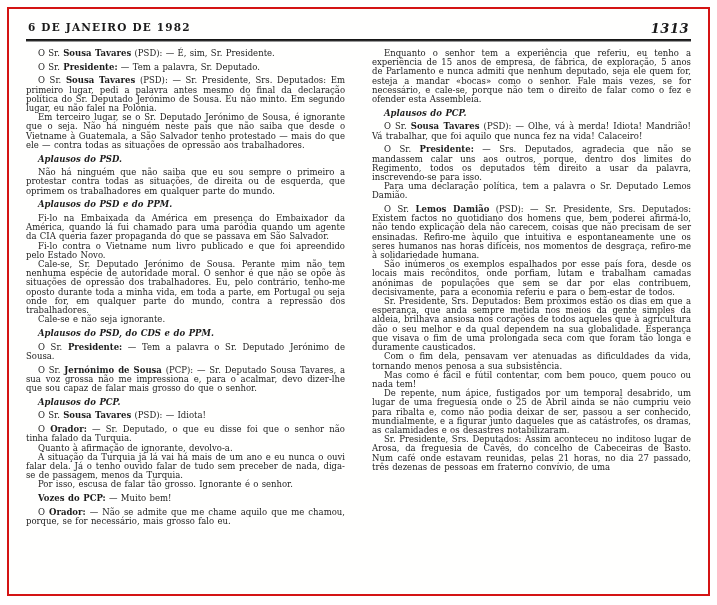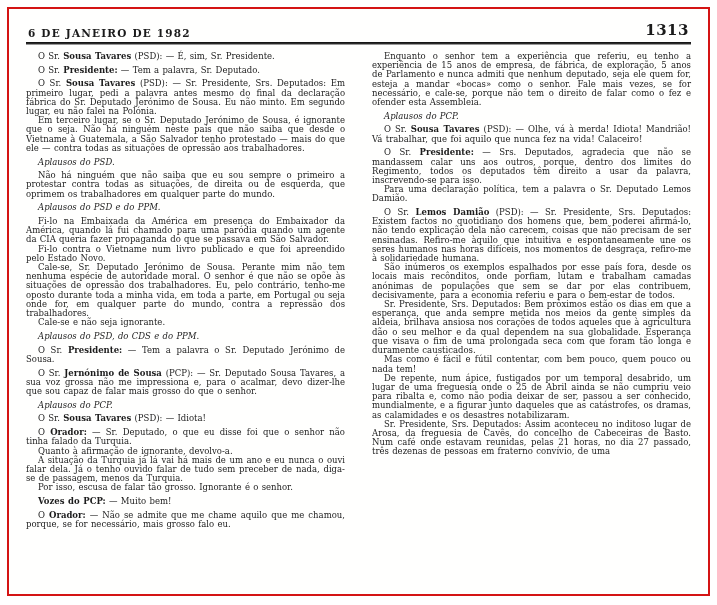--- a/index.html
+++ b/index.html
@@ -7,54 +7,54 @@
     width:717px;height:605px;position:relative;background:#ffffff;
     font-family:"DejaVu Serif","Liberation Serif",serif;
     -webkit-font-smoothing:antialiased;
   }
   .sheet{
     position:absolute;left:7px;top:7px;right:7px;bottom:9px;
     border:2px solid #d41414;background:#fffffe;
     padding:10px 17px 8px 17px;box-sizing:border-box;overflow:hidden;
   }
   .masthead{
-    display:flex;justify-content:space-between;align-items:flex-end;
+    display:flex;justify-content:space-between;align-items:flex-start;
     font-weight:bold;color:#1b1b1b;padding:2px 2px 3px 2px;
   }
   .masthead .date{font-size:10.5px;letter-spacing:1.2px;}
-  .masthead .pageno{font-size:15px;letter-spacing:.5px;}
+  .masthead .pageno{font-size:13px;letter-spacing:.5px;font-style:italic;}
   .rule{
     height:3px;margin:0 0 7px 0;
     background:linear-gradient(to bottom,#161616 0%,#161616 45%,#8a8a8a 75%,#b5b5b5 100%);
   }
   .cols{display:flex;gap:27px;}
   .col{
     flex:1 1 0;min-width:0;
     font-size:8.5px;line-height:9.2px;color:#1c1c1c;
     text-align:justify;word-spacing:0.6px;
   }
   .col p{margin:0;text-indent:12px;}
   .col p.gap{margin-top:4.5px;}
-  .col p.stage{font-style:italic;font-weight:normal;margin-top:4.5px;margin-bottom:1px;}
+  .col p.stage{font-style:italic;font-weight:bold;margin-top:4.5px;margin-bottom:1px;}
   .col b{font-weight:bold;}
 </style>
 </head>
 <body>
 
 <div class="sheet">
   <div class="masthead">
     <span class="date">6 DE JANEIRO DE 1982</span>
     <span class="pageno">1313</span>
   </div>
   <div class="rule"></div>
   <div class="cols">
     <div class="col">
         <p class=""><span>O Sr. </span><b>Sousa Tavares</b><span> (PSD): — É, sim, Sr. Presidente.</span></p>
         <p class="gap "><span>O Sr. </span><b>Presidente:</b><span> — Tem a palavra, Sr. Deputado.</span></p>
-        <p class="gap "><span>O Sr. </span><b>Sousa Tavares</b><span> (PSD): — Sr. Presidente, Srs. Deputados: Em primeiro lugar, pedi a palavra antes mesmo do final da declaração fábrica do Sr. Deputado Jerónimo de Sousa. Eu não minto. Em segundo lugar, eu não falei na Polónia.</span></p>
+        <p class="gap "><span>O Sr. </span><b>Sousa Tavares</b><span> (PSD): — Sr. Presidente, Srs. Deputados: Em primeiro lugar, pedi a palavra antes mesmo do final da declaração política do Sr. Deputado Jerónimo de Sousa. Eu não minto. Em segundo lugar, eu não falei na Polónia.</span></p>
         <p class=""><span>Em terceiro lugar, se o Sr. Deputado Jerónimo de Sousa, é ignorante que o seja. Não há ninguém neste país que não saiba que desde o Vietname à Guatemala, a São Salvador tenho protestado — mais do que ele — contra todas as situações de opressão aos trabalhadores.</span></p>
         <p class="gap stage"><span>Aplausos do PSD.</span></p>
         <p class="gap "><span>Não há ninguém que não saiba que eu sou sempre o primeiro a protestar contra todas as situações, de direita ou de esquerda, que oprimem os trabalhadores em qualquer parte do mundo.</span></p>
         <p class="gap stage"><span>Aplausos do PSD e do PPM.</span></p>
         <p class="gap "><span>Fi-lo na Embaixada da América em presença do Embaixador da América, quando lá fui chamado para uma paródia quando um agente da CIA queria fazer propaganda do que se passava em São Salvador.</span></p>
         <p class=""><span>Fi-lo contra o Vietname num livro publicado e que foi apreendido pelo Estado Novo.</span></p>
         <p class=""><span>Cale-se, Sr. Deputado Jerónimo de Sousa. Perante mim não tem nenhuma espécie de autoridade moral. O senhor é que não se opõe às situações de opressão dos trabalhadores. Eu, pelo contrário, tenho-me oposto durante toda a minha vida, em toda a parte, em Portugal ou seja onde for, em qualquer parte do mundo, contra a repressão dos trabalhadores.</span></p>
         <p class=""><span>Cale-se e não seja ignorante.</span></p>
         <p class="gap stage"><span>Aplausos do PSD, do CDS e do PPM.</span></p>
         <p class="gap "><span>O Sr. </span><b>Presidente:</b><span> — Tem a palavra o Sr. Deputado Jerónimo de Sousa.</span></p>
@@ -70,18 +70,19 @@
       </div>
     <div class="col">
         <p class=""><span>Enquanto o senhor tem a experiência que referiu, eu tenho a experiência de 15 anos de empresa, de fábrica, de exploração, 5 anos de Parlamento e nunca admiti que nenhum deputado, seja ele quem for, esteja a mandar «bocas» como o senhor. Fale mais vezes, se for necessário, e cale-se, porque não tem o direito de falar como o fez e ofender esta Assembleia.</span></p>
         <p class="gap stage"><span>Aplausos do PCP.</span></p>
         <p class="gap "><span>O Sr. </span><b>Sousa Tavares</b><span> (PSD): — Olhe, vá à merda! Idiota! Mandrião! Vá trabalhar, que foi aquilo que nunca fez na vida! Calaceiro!</span></p>
         <p class="gap "><span>O Sr. </span><b>Presidente:</b><span> — Srs. Deputados, agradecia que não se mandassem calar uns aos outros, porque, dentro dos limites do Regimento, todos os deputados têm direito a usar da palavra, inscrevendo-se para isso.</span></p>
         <p class=""><span>Para uma declaração política, tem a palavra o Sr. Deputado Lemos Damião.</span></p>
         <p class="gap "><span>O Sr. </span><b>Lemos Damião</b><span> (PSD): — Sr. Presidente, Srs. Deputados: Existem factos no quotidiano dos homens que, bem poderei afirmá-lo, não tendo explicação dela não carecem, coisas que não precisam de ser ensinadas. Refiro-me àquilo que intuitiva e espontaneamente une os seres humanos nas horas difíceis, nos momentos de desgraça, refiro-me à solidariedade humana.</span></p>
         <p class=""><span>São inúmeros os exemplos espalhados por esse país fora, desde os locais mais recônditos, onde porfiam, lutam e trabalham camadas anónimas de populações que sem se dar por elas contribuem, decisivamente, para a economia referiu e para o bem-estar de todos.</span></p>
         <p class=""><span>Sr. Presidente, Srs. Deputados: Bem próximos estão os dias em que a esperança, que anda sempre metida nos meios da gente simples da aldeia, brilhava ansiosa nos corações de todos aqueles que à agricultura dão o seu melhor e da qual dependem na sua globalidade. Esperança que visava o fim de uma prolongada seca com que foram tão longa e duramente causticados.</span></p>
+        <p class=""><span>Com o fim dela, pensavam ver atenuadas as dificuldades da vida, tornando menos penosa a sua subsistência.</span></p>
         <p class=""><span>Mas como é fácil e fútil contentar, com bem pouco, quem pouco ou nada tem!</span></p>
         <p class=""><span>De repente, num ápice, fustigados por um temporal desabrido, um lugar de uma freguesia onde o 25 de Abril ainda se não cumpriu veio para ribalta e, como não podia deixar de ser, passou a ser conhecido, mundialmente, e a figurar junto daqueles que as catástrofes, os dramas, as calamidades e os desastres notabilizaram.</span></p>
         <p class=""><span>Sr. Presidente, Srs. Deputados: Assim aconteceu no inditoso lugar de Arosa, da freguesia de Cavês, do concelho de Cabeceiras de Basto. Num café onde estavam reunidas, pelas 21 horas, no dia 27 passado, três dezenas de pessoas em fraterno convívio, de uma</span></p>
       </div>
   </div>
 </div>
 
 </body></html>

